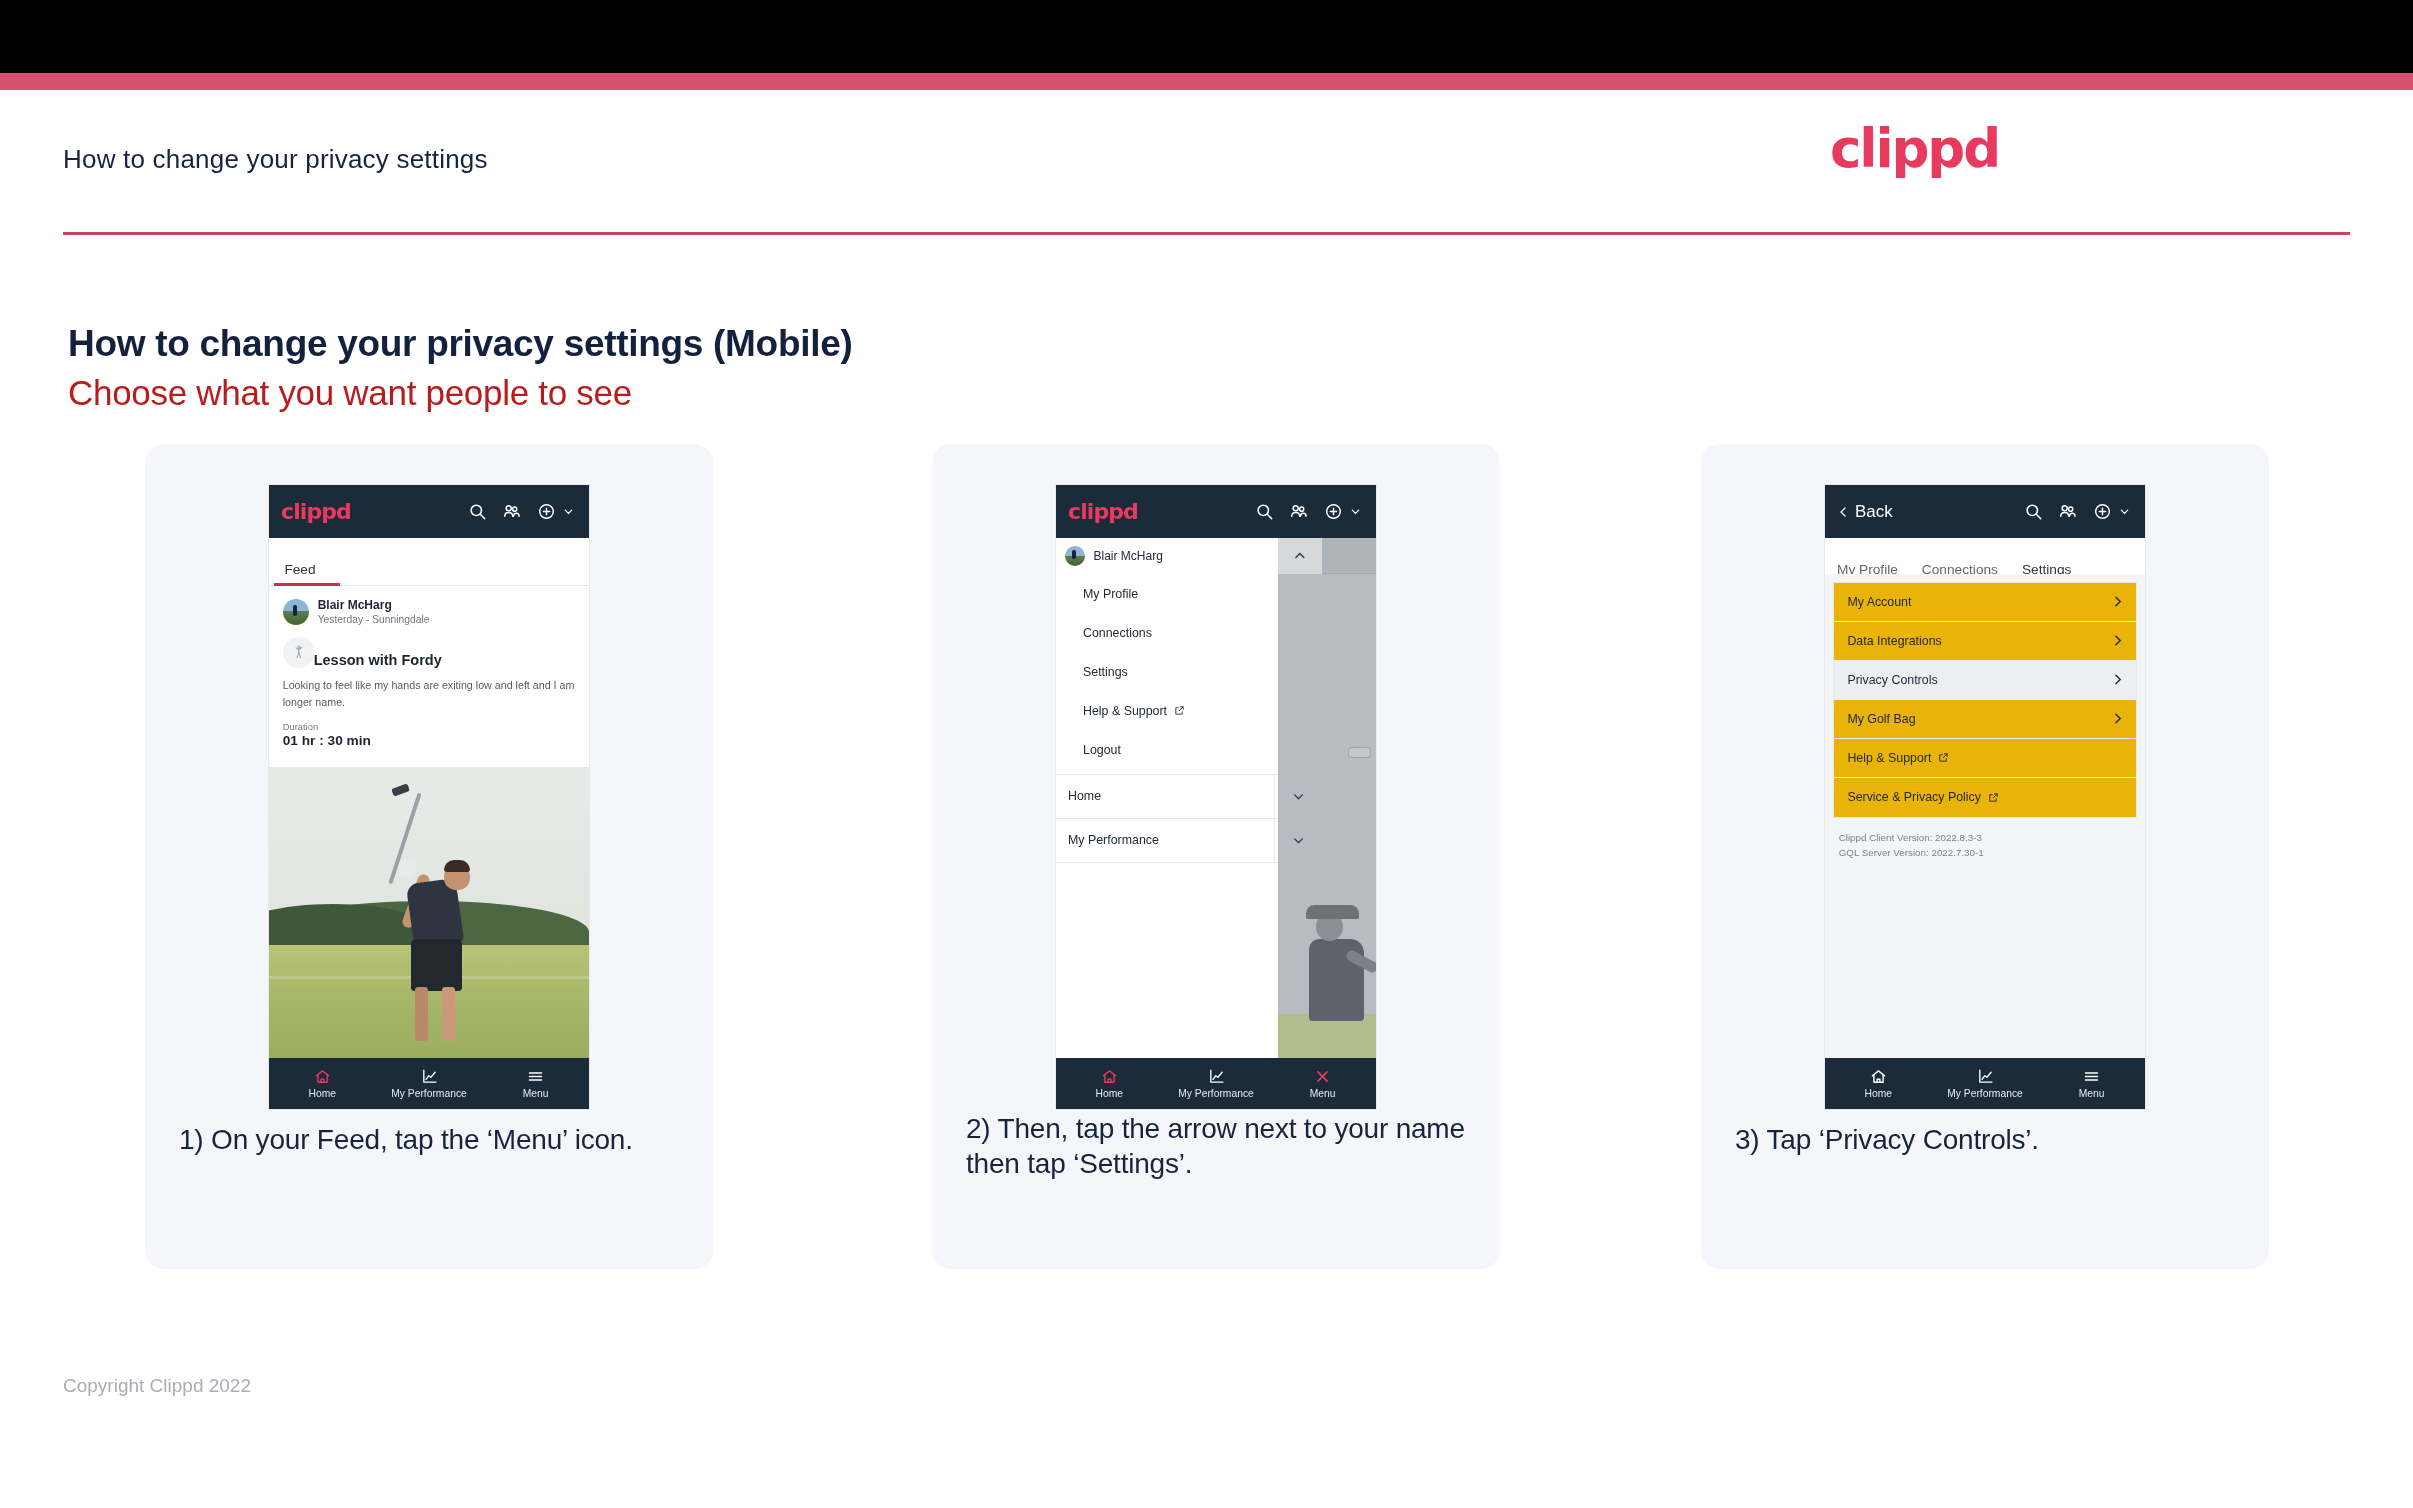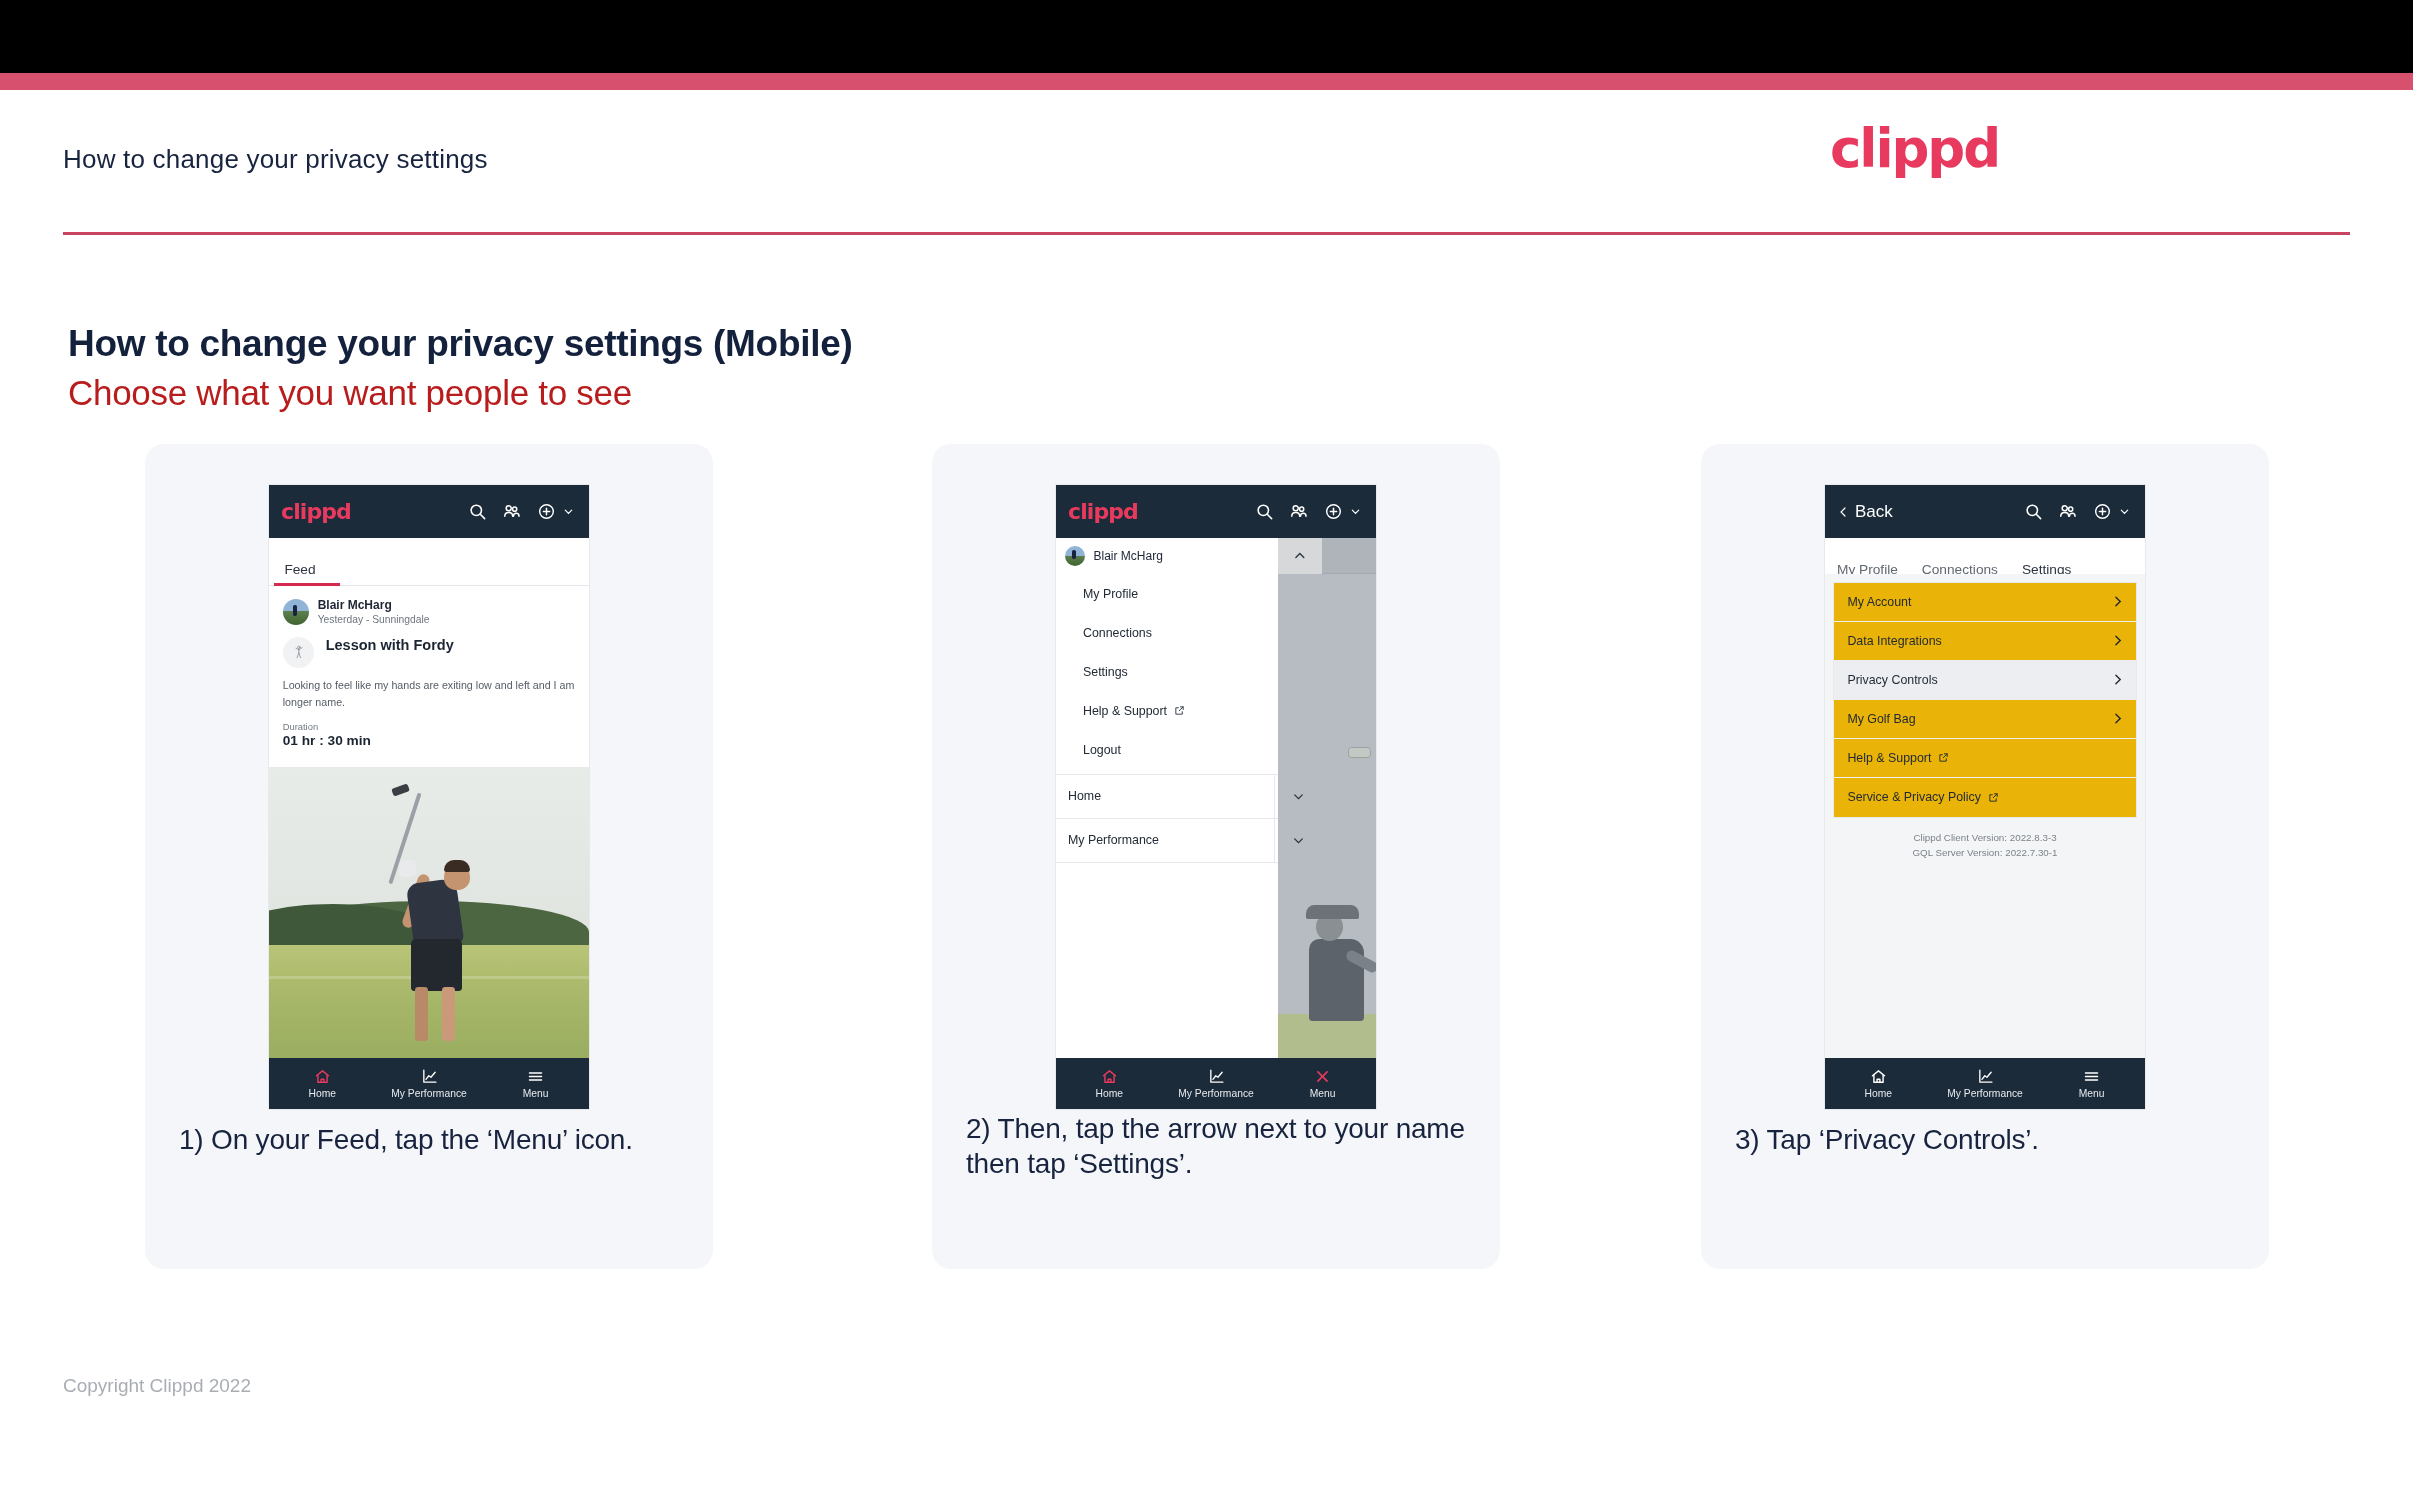--- a/index.html
+++ b/index.html
@@ -101,21 +101,21 @@
     background:linear-gradient(180deg,#8fb4d6 0%,#8fb4d6 48%,#5d7f4e 48%,#41632f 100%);
     flex:0 0 auto; position:relative; overflow:hidden;
   }
   .avatar::after{
     content:""; position:absolute; left:10.3px; top:6px; width:4.3px; height:11px;
     background:#17233f; border-radius:1.7px;
   }
   .post-name { font-size:12px; font-weight:700; color:#1e2733; line-height:1.25; }
   .post-meta { font-size:10.3px; color:#6d757e; line-height:1.3; }
 
-  .lesson-row { display:flex; align-items:flex-start; gap:12px; margin-top:10.3px; }
+  .lesson-row { display:flex; align-items:flex-end; margin-top:10.3px; }
   .lesson-badge {
     width:31px; height:31px; border-radius:50%; background:#f1f2f4;
     display:flex; align-items:center; justify-content:center; flex:0 0 auto;
   }
   .lesson-title { font-size:14.5px; font-weight:700; color:#1b2531; }
 
   .post-body { font-size:10.7px; color:#555d66; line-height:1.55; margin-top:9.4px; white-space:nowrap; overflow:hidden; }
   .dur-label { font-size:9.4px; color:#737b84; margin-top:10.3px; }
   .dur-value { font-size:13.7px; font-weight:700; color:#1b2531; margin-top:1.7px; }
 
@@ -190,21 +190,21 @@
   
   .settings-list { margin:7.7px 7.7px 0 7.7px; background:#eab308; border:0.9px solid #e7e9eb; }
   .settings-row {
     height:39px; display:flex; align-items:center; justify-content:space-between;
     padding:0 12px 0 13.7px; font-size:12.4px; color:#1f2833;
     border-bottom:0.9px solid #eceef0;
   }
   .settings-row:last-child { border-bottom:none; }
   .settings-row.highlight { background:#eceef1; }
   .settings-row .label { display:flex; align-items:center; gap:6.8px; }
-  .versions { padding:12px 13.7px 0 13.7px; font-size:9.8px; color:#7b838b; line-height:1.55;text-align:center; }
+  .versions { padding:12px 13.7px 0 13.7px; font-size:9.8px; color:#7b838b; line-height:1.55; }
   .settings-bg { position:absolute; left:0; right:0; top:89px; bottom:51px; background:#f4f5f7; }
 
   
   .footer {
     position:absolute; left:63px; bottom:111px;
     font-size:19px; color:#a9aeb5;
   }
 </style>
 </head>
 <body>

